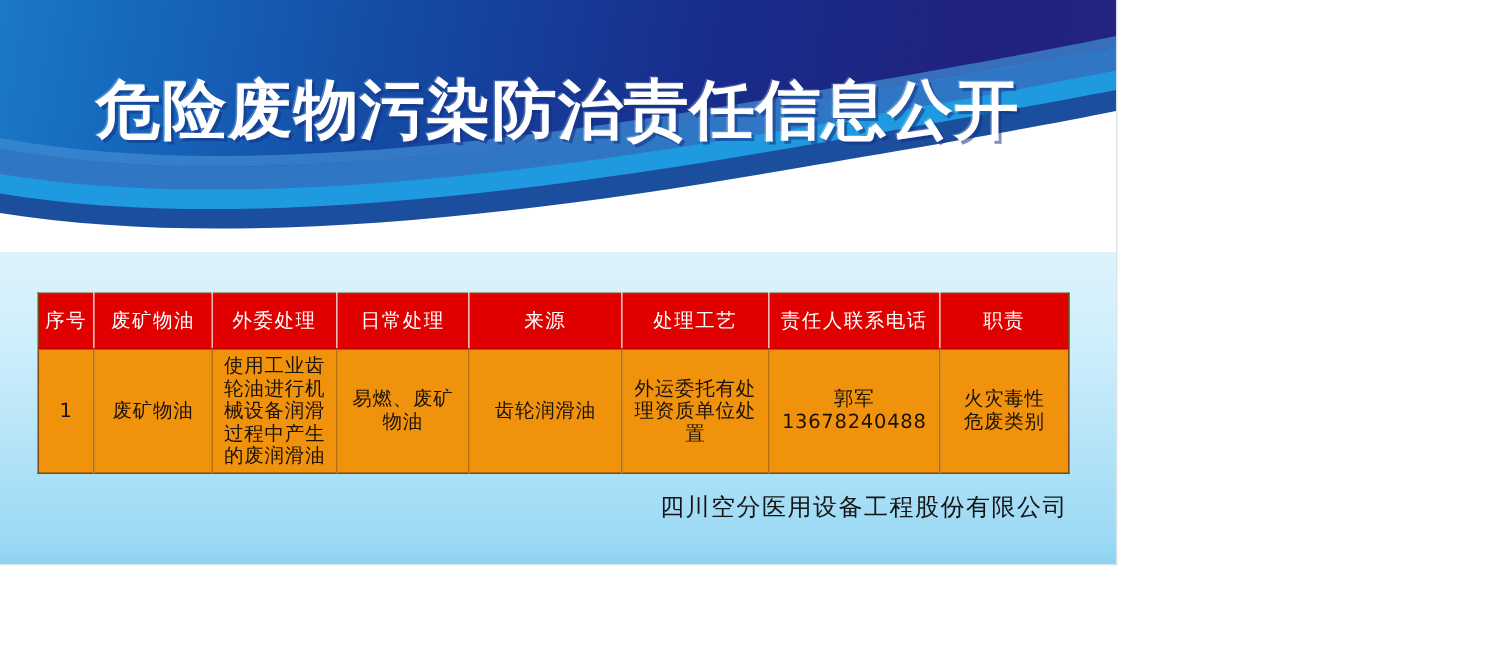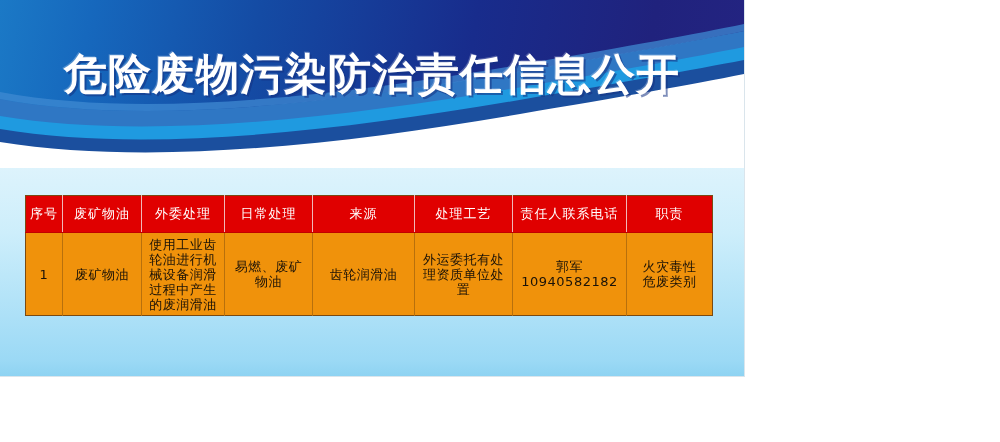--- a/index.html
+++ b/index.html
@@ -182,25 +182,26 @@
       <tbody>
         <tr>
           <td class="num">1</td>
           <td>废矿物油</td>
           <td class="wrapcell">使用工业齿轮油进行机械设备润滑过程中产生的废润滑油</td>
           <td class="wrapcell">易燃、废矿物油</td>
           <td>齿轮润滑油</td>
           <td class="wrapcell">外运委托有处理资质单位处置</td>
           <td>
             <div>郭军</div>
-            <div>10940582182</div>
+            <div>13678240488</div>
           </td>
           <td>
             <div>火灾毒性</div>
             <div>危废类别</div>
           </td>
         </tr>
       </tbody>
     </table>
   </div>
 
+  <div id="company">四川空分医用设备工程股份有限公司</div>
 
 </div>
 
 </body></html>

